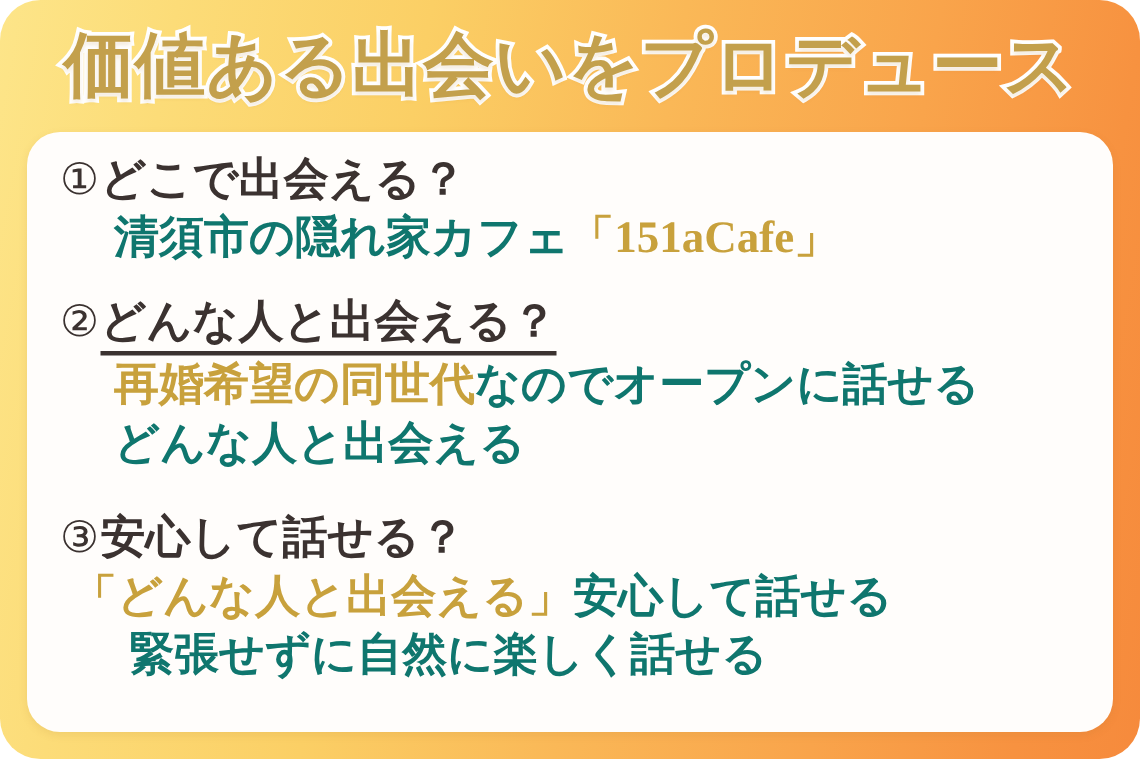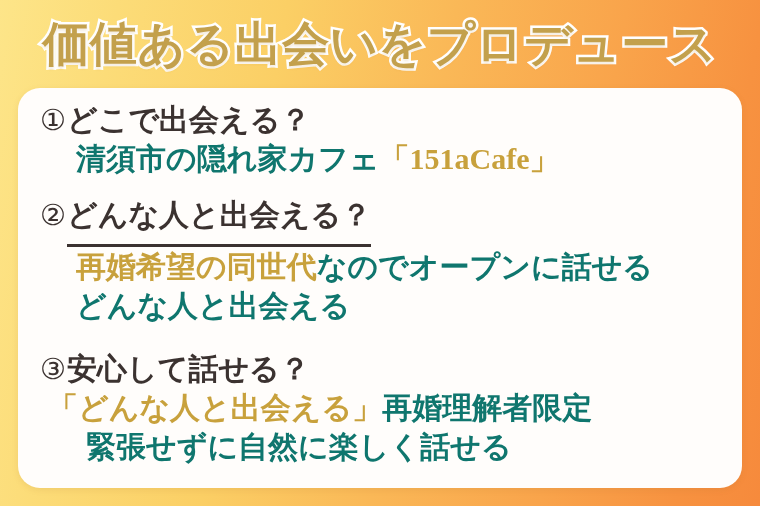--- a/index.html
+++ b/index.html
@@ -20,20 +20,21 @@
     box-sizing: border-box;
     background: linear-gradient(100deg,
         #fde589 0%,
         #fcdc78 14%,
         #fbcf65 34%,
         #fab857 54%,
         #f9a44b 74%,
         #f79240 90%,
         #f68a3c 100%);
     overflow: hidden;
+    border-radius: 27px;
   }
 
   
   .title-wrap {
     position: absolute;
     left: 0;
     top: 6px;
     width: 760px;
     height: 74px;
     display: flex;
@@ -93,21 +94,21 @@
   }
   .q-num {
     font-size: 29px;
     font-weight: 400;
     color: #3b3230;
     margin-right: 1px;
   }
   .q-text { font-weight: 700; }
   .q-underline .q-text {
     border-bottom: 3px solid #3b3230;
-    padding-bottom: 11px;
+    padding-bottom: 1px;
   }
 
   
   .a-line {
     font-size: 30px;
     font-weight: 700;
     line-height: 1.3;
     white-space: nowrap;
   }
   .a-indent-1 { padding-left: 36px; }
@@ -152,21 +153,21 @@
           <span class="t-red">どんな人と出会える</span>
         </div>
       </div>
 
       <div class="section section-3">
         <div class="q-line">
           <span class="q-num">③</span>
           <span class="q-text">安心して話せる？</span>
         </div>
         <div class="a-line a-indent-3">
-          <span class="t-gold">「どんな人と出会える」</span><span class="t-red">再婚理解者限定</span>
+          <span class="t-gold">「どんな人と出会える」</span><span class="t-red">安心して話せる</span>
         </div>
         <div class="a-line a-indent-4">
           <span class="t-red">緊張せずに自然に楽しく話せる</span>
         </div>
       </div>
 
     </div>
   </div>
 
 </div>

